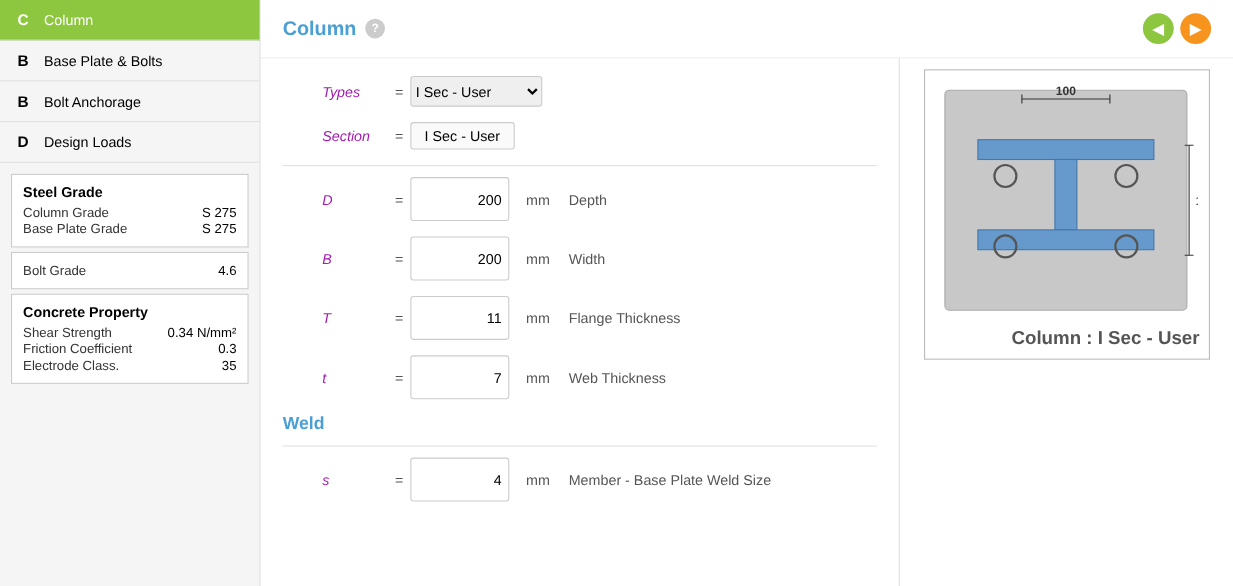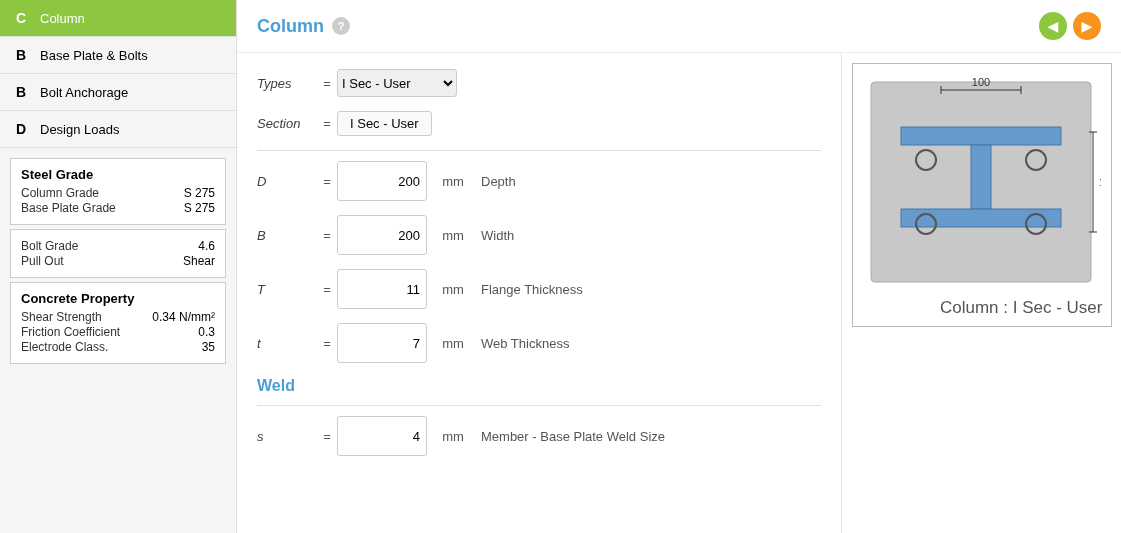--- a/index.html
+++ b/index.html
@@ -18,25 +18,25 @@
     .main-header { display: flex; align-items: center; justify-content: space-between; padding: 12px 20px; border-bottom: 1px solid #eee; }
     .main-title { color: #4a9fd4; font-size: 18px; font-weight: bold; display: flex; align-items: center; gap: 8px; }
     .help-icon { width: 18px; height: 18px; border-radius: 50%; background: #ccc; color: white; font-size: 11px; display: flex; align-items: center; justify-content: center; cursor: pointer; }
     .nav-arrows { display: flex; gap: 6px; }
     .nav-arrow { width: 28px; height: 28px; border-radius: 50%; border: none; cursor: pointer; font-size: 14px; display: flex; align-items: center; justify-content: center; }
     .nav-arrow.prev { background: #8dc63f; color: white; }
     .nav-arrow.next { background: #f7941d; color: white; }
 
     .content-area { display: flex; flex: 1; }
     .form-section { flex: 1; padding: 16px 20px; }
-    .diagram-section { width: 280px; border-left: 1px solid #e0e0e0; padding: 10px; display: flex; flex-direction: column; align-items: center; }
+    .diagram-section { width: 304px; border-left: 1px solid #e0e0e0; padding: 10px; display: flex; flex-direction: column; align-items: center; font-weight: bold; }
 
     
     .form-row { display: flex; align-items: center; margin-bottom: 14px; }
-    .form-label { width: 60px; font-size: 13px; color: #404040; font-style: italic; }
+    .form-label { width: 60px; font-size: 13px; color: #a21caf; font-style: italic; margin-left: 36px; }
     .form-eq { width: 20px; text-align: center; color: #555; }
     .form-input { width: 90px; height: 40px; border: 1px solid #ccc; border-radius: 3px; text-align: right; padding-right: 6px; font-size: 13px; }
     .form-select { width: 120px; height: 28px; border: 1px solid #ccc; border-radius: 3px; font-size: 13px; }
     .form-unit { width: 40px; text-align: center; color: #555; font-size: 13px; margin-left: 6px; }
     .form-desc { color: #555; font-size: 13px; margin-left: 8px; }
     .form-section-label { color: #4a9fd4; font-size: 16px; font-weight: bold; margin: 14px 0 10px 0; }
 
     
     .section-btn { border: 1px solid #ccc; border-radius: 3px; padding: 4px 12px; background: #fafafa; font-size: 13px; cursor: pointer; }
 
@@ -86,24 +86,20 @@
       </div>
       <div class="info-row">
         <span>Base Plate Grade</span>
         <span class="val">S 275</span>
       </div>
     </div>
     <div class="info-box">
       <div class="info-row">
         <span>Bolt Grade</span>
         <span class="val">4.6</span>
-      </div>
-      <div class="info-row">
-        <span>Pull Out</span>
-        <span class="val">Shear</span>
       </div>
     </div>
     <div class="info-box">
       <div class="info-box-title">Concrete Property</div>
       <div class="info-row">
         <span>Shear Strength</span>
         <span class="val">0.34 N/mm²</span>
       </div>
       <div class="info-row">
         <span>Friction Coefficient</span>

